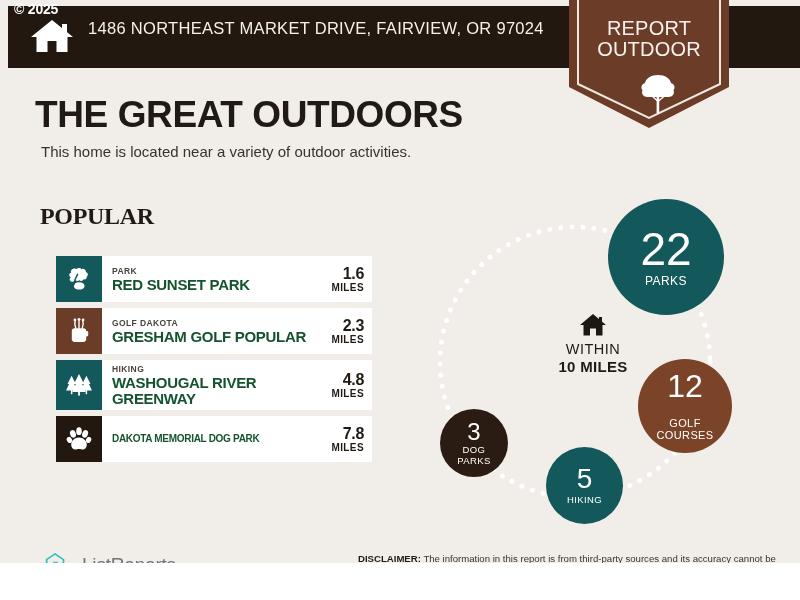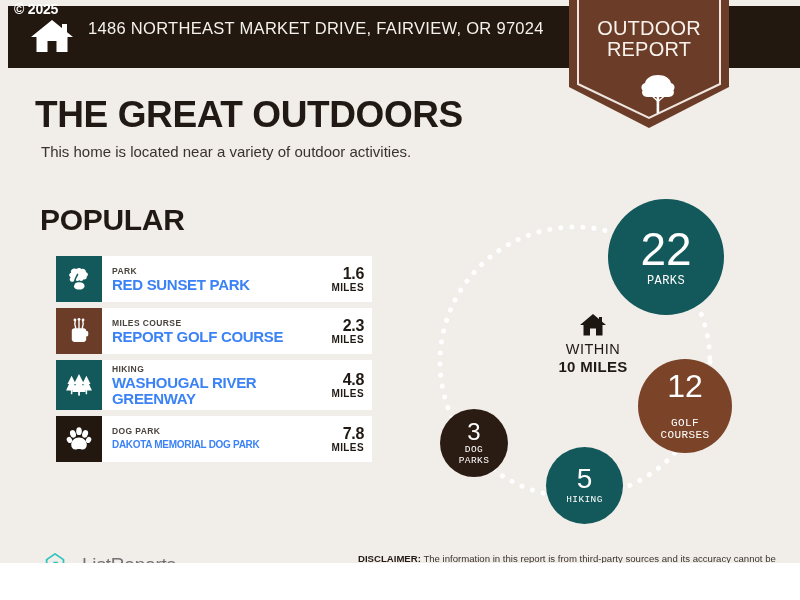--- a/index.html
+++ b/index.html
@@ -121,24 +121,25 @@
     left: 41px;
     top: 143px;
     font-size: 15px;
     color: #3a332d;
     white-space: nowrap;
   }
   .section-title {
     position: absolute;
     left: 40px;
     top: 203px;
-    font-size: 30px;
+    font-size: 24px;
     font-weight: bold;
     color: #211a14;
     letter-spacing: -0.3px;
+    font-family: Liberation Serif, serif;
   }
 
   
   .list {
     position: absolute;
     left: 40px;
     top: 256px;
     width: 332px;
     padding-left: 16px;
   }
@@ -175,21 +176,21 @@
   .row-cat {
     font-size: 8.5px;
     font-weight: bold;
     color: #4a443e;
     letter-spacing: 0.4px;
     line-height: 11px;
   }
   .row-name {
     font-size: 15px;
     font-weight: bold;
-    color: #3b82f6;
+    color: #14532d;
     letter-spacing: -0.3px;
     line-height: 15.5px;
   }
   .row-name.small { font-size: 10px; }
 
   .row-dist {
     width: 58px;
     min-width: 58px;
     padding-right: 8px;
     display: flex;
@@ -236,21 +237,20 @@
     color: #ffffff;
     text-align: center;
   }
   .bubble .num {
     font-weight: normal;
     line-height: 1;
   }
   .bubble .lbl {
     letter-spacing: 0.4px;
     line-height: 1.08;
-    font-family: Liberation Mono, monospace;
   }
 
   .b-parks {
     left: 188px; top: 17px;
     width: 116px; height: 116px;
     background: #13585a;
   }
   .b-parks .num { font-size: 46px; margin-bottom: 3px; }
   .b-parks .lbl { font-size: 12px; }
 
@@ -341,22 +341,22 @@
     </svg>
   </span>
 
   <div class="header-address">1486 NORTHEAST MARKET DRIVE, FAIRVIEW, OR 97024</div>
 
   <div class="badge"></div>
   <svg class="badge-line-svg" viewBox="0 0 160 128">
     <path d="M9 -4 L9 84 L80 118 L151 84 L151 -4" fill="none" stroke="#efe7df" stroke-width="2"></path>
   </svg>
   <div class="badge-title">
+    <div>REPORT</div>
     <div>OUTDOOR</div>
-    <div>REPORT</div>
   </div>
   <span class="badge-tree">
     <svg viewBox="0 0 36 40" width="36" height="40" aria-hidden="true">
       <path d="M18 1 C11 1 6 4.5 5 9 C1.5 10 0.5 13.5 2.5 16.5 C1 19.5 3.5 23 7.5 23 L28.5 23 C32.5 23 35 19.5 33.5 16.5 C35.5 13.5 34.5 10 31 9 C30 4.5 25 1 18 1 Z" fill="#ffffff"></path>
       <rect x="16.6" y="20" width="2.6" height="19" fill="#ffffff"></rect>
       <path d="M17.6 27 L11.5 21.5 M18.6 27 L25 21.5" stroke="#ffffff" stroke-width="1.4" fill="none"></path>
     </svg>
   </span>
 
   <div class="main-title">THE GREAT OUTDOORS</div>
@@ -390,22 +390,22 @@
           <path d="M13 1.5 C13 5 13 8 13 11" stroke="#ffffff" stroke-width="1.5" fill="none" stroke-linecap="round"></path>
           <path d="M17 2 C18 5 17.5 8 16.5 11" stroke="#ffffff" stroke-width="1.5" fill="none" stroke-linecap="round"></path>
           <circle cx="8.6" cy="2" r="1.5" fill="#ffffff"></circle>
           <circle cx="13" cy="1.4" r="1.5" fill="#ffffff"></circle>
           <circle cx="17.4" cy="2" r="1.5" fill="#ffffff"></circle>
           <path d="M8 11 L18 11 C19.6 11 20.8 12.2 20.8 13.8 L20.8 23 C20.8 24.6 19.6 25.8 18 25.8 L8 25.8 C6.4 25.8 5.2 24.6 5.2 23 L5.2 13.8 C5.2 12.2 6.4 11 8 11 Z" fill="#ffffff"></path>
           <rect x="19.6" y="14" width="3.4" height="6" rx="1.6" fill="#ffffff"></rect>
         </svg>
       </div>
       <div class="row-text">
-        <div class="row-cat">MILES COURSE</div>
-        <div class="row-name">REPORT GOLF COURSE</div>
+        <div class="row-cat">GOLF DAKOTA</div>
+        <div class="row-name">GRESHAM GOLF POPULAR</div>
       </div>
       <div class="row-dist">
         <div class="dist-num">2.3</div>
         <div class="dist-unit">MILES</div>
       </div>
     </div>
 
     <div class="row tall">
       <div class="tile tile-teal">
         <svg viewBox="0 0 30 26" width="28" height="24" aria-hidden="true">
@@ -432,21 +432,20 @@
         <svg viewBox="0 0 28 28" width="26" height="26" aria-hidden="true">
           <ellipse cx="7.5" cy="8.5" rx="3.1" ry="4.1" transform="rotate(-18 7.5 8.5)" fill="#ffffff"></ellipse>
           <ellipse cx="14" cy="5.6" rx="3" ry="4.2" fill="#ffffff"></ellipse>
           <ellipse cx="20.6" cy="8.5" rx="3.1" ry="4.1" transform="rotate(18 20.6 8.5)" fill="#ffffff"></ellipse>
           <ellipse cx="24.3" cy="15" rx="2.7" ry="3.4" transform="rotate(30 24.3 15)" fill="#ffffff"></ellipse>
           <ellipse cx="3.7" cy="15" rx="2.7" ry="3.4" transform="rotate(-30 3.7 15)" fill="#ffffff"></ellipse>
           <path d="M14 12.5 C18.8 12.5 22.4 16.2 22.4 20.3 C22.4 24 19.4 26.2 16.2 25.1 C14.8 24.6 13.2 24.6 11.8 25.1 C8.6 26.2 5.6 24 5.6 20.3 C5.6 16.2 9.2 12.5 14 12.5 Z" fill="#ffffff"></path>
         </svg>
       </div>
       <div class="row-text">
-        <div class="row-cat">DOG PARK</div>
         <div class="row-name small">DAKOTA MEMORIAL DOG PARK</div>
       </div>
       <div class="row-dist">
         <div class="dist-num">7.8</div>
         <div class="dist-unit">MILES</div>
       </div>
     </div>
 
   </div>
 

